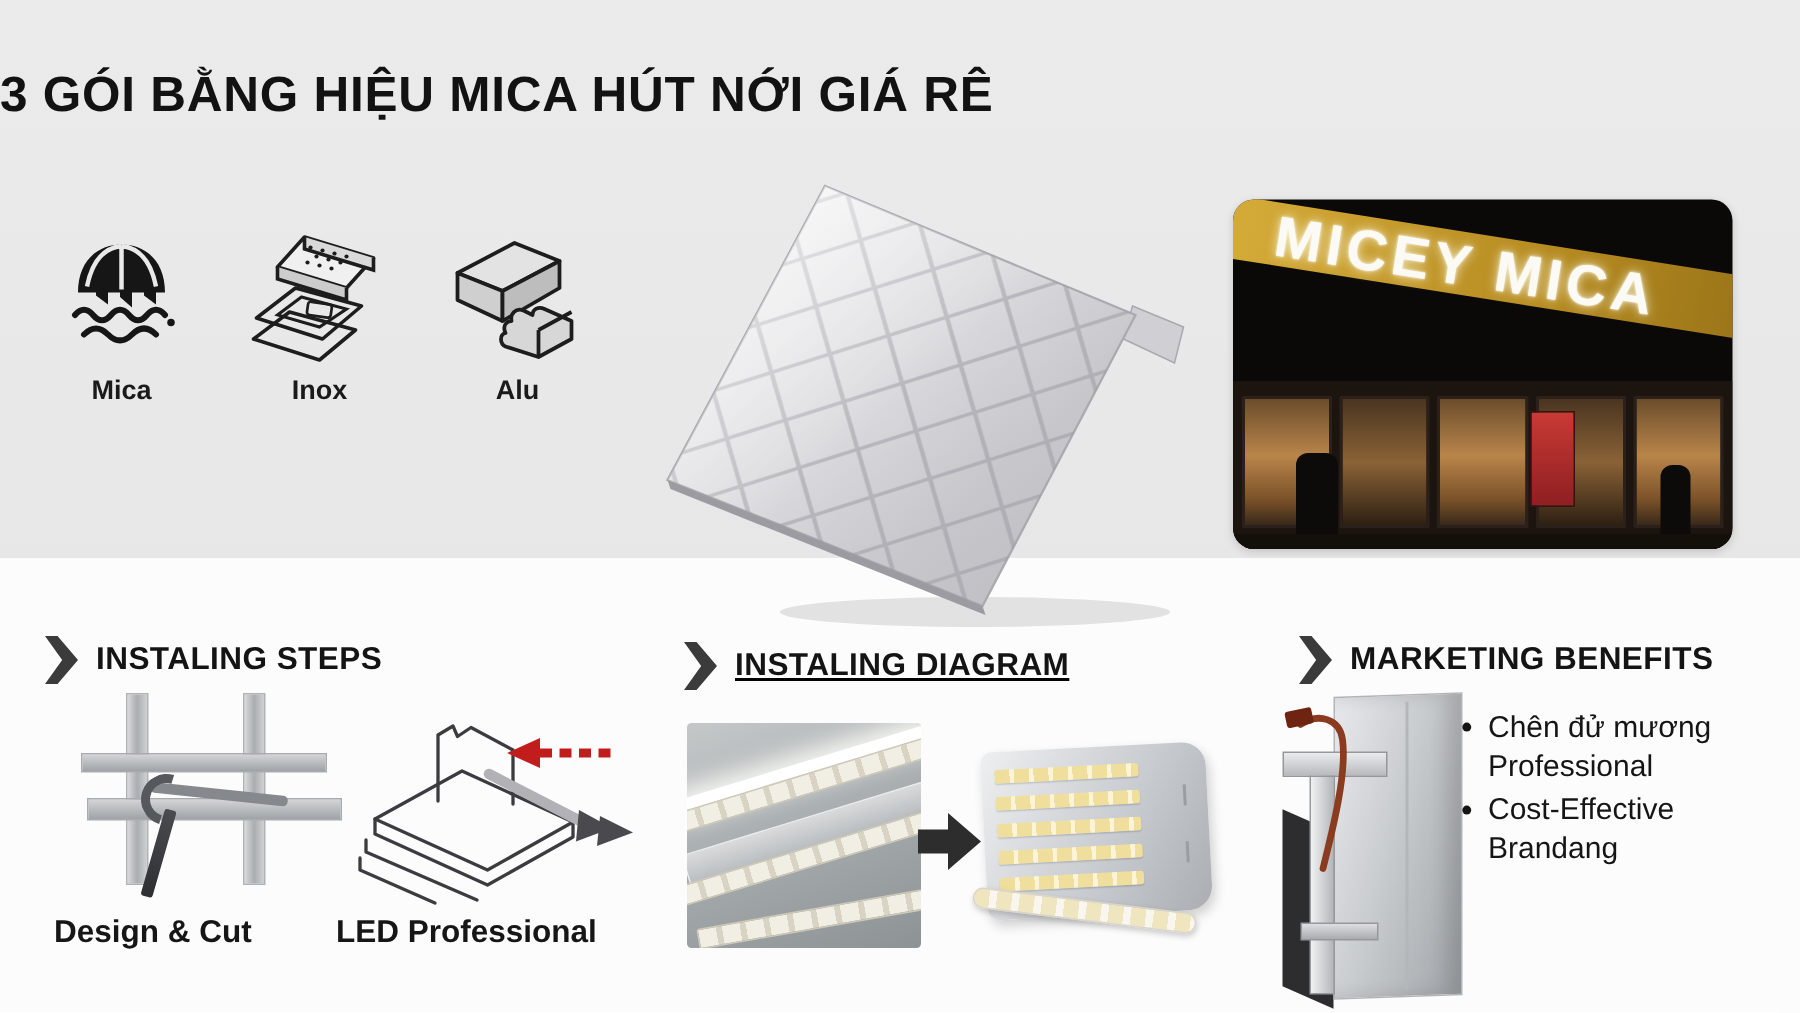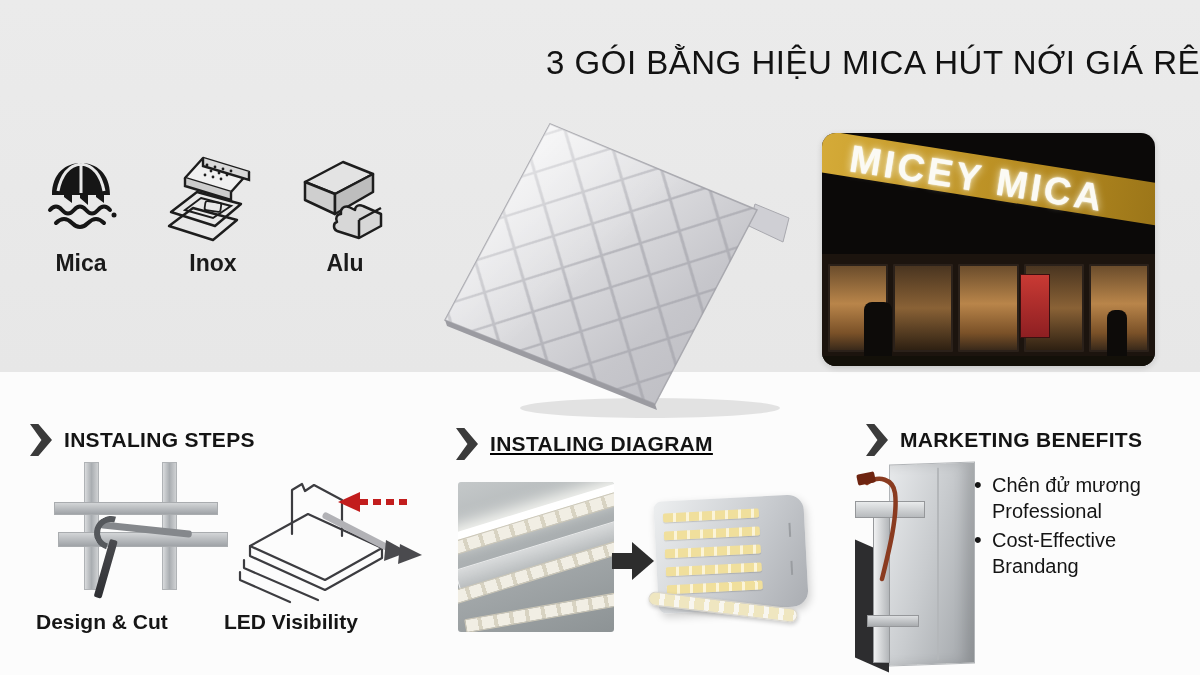--- a/index.html
+++ b/index.html
@@ -4,28 +4,28 @@
 <style>
   * { margin:0; padding:0; box-sizing:border-box; }
   html,body { width:1200px; height:675px; overflow:hidden; background:#fff; }
   body { font-family:"Liberation Sans","DejaVu Sans",sans-serif; }
   .canvas { position:relative; width:1200px; height:675px; overflow:hidden; }
 
   .top-zone { position:absolute; left:0; top:0; width:1200px; height:372px;
     background:linear-gradient(180deg,#ebebeb 0%,#e7e7e7 100%); }
   .bottom-zone { position:absolute; left:0; top:372px; width:1200px; height:303px; background:#fcfcfc; }
 
-  .page-title { position:absolute; left:0; top:44px; width:1200px; text-align:right;
-    font-size:33px; font-weight:400; letter-spacing:.5px; color:#121212; }
+  .page-title { position:absolute; left:0; top:44px; width:1200px; text-align:left;
+    font-size:33px; font-weight:700; letter-spacing:.5px; color:#121212; }
 
   
   .materials { position:absolute; left:28px; top:152px; display:flex; gap:26px; }
   .material { display:flex; flex-direction:column; align-items:center; width:106px; }
   .m-icon { height:92px; display:flex; align-items:center; justify-content:center; }
-  .m-label { margin-top:6px; font-size:23px; font-weight:600; color:#1a1a1a; }
+  .m-label { margin-top:6px; font-size:18px; font-weight:600; color:#1a1a1a; }
 
   
   .storefront { position:absolute; left:822px; top:133px; width:333px; height:233px;
     border-radius:14px; overflow:hidden; background:#0b0908; box-shadow:0 2px 6px rgba(0,0,0,.15); }
   .gold-band { position:absolute; left:-34px; top:26px; width:430px; height:42px;
     background:linear-gradient(90deg,#d9af3b,#b4891f 60%,#8f6c16); transform:rotate(9deg); }
   .sign-text { position:absolute; left:26px; top:30px; width:330px; transform:rotate(9deg);
     font-size:38px; font-weight:700; letter-spacing:3px; color:#fbfaf4; white-space:nowrap;
     text-shadow:0 0 8px rgba(255,255,235,.85), 0 0 2px #fff; }
   .shop-front { position:absolute; left:0; bottom:0; width:100%; height:112px; background:#1c140e;
@@ -229,21 +229,21 @@
     <path class="ink" d="M10 116 L10 124 L60 146"></path>
     <path class="ink" d="M62 78 L62 34 L72 28 L75 35 L84 29 L112 44 L112 80"></path>
     <line x1="96" y1="60" x2="162" y2="94" stroke="#b2b2b6" stroke-width="7" stroke-linecap="round"></line>
     <polygon points="156,84 178,96 154,105" fill="#4a4a4e"></polygon>
     <polygon points="170,88 192,99 168,108" fill="#4a4a4e"></polygon>
     <polygon points="108,46 130,36 130,56" fill="#c21d1d"></polygon>
     <line x1="130" y1="46" x2="182" y2="46" stroke="#c21d1d" stroke-width="6" stroke-dasharray="8 5"></line>
   </svg>
 
   <div class="step-label" style="left:36px; top:610px; width:190px;">Design &amp; Cut</div>
-  <div class="step-label" style="left:224px; top:610px; width:200px;">LED Visibility</div>
+  <div class="step-label" style="left:224px; top:610px; width:200px;">LED Professional</div>
 
   <div class="col-header" style="left:456px; top:428px;text-decoration:underline;">
     <div class="chev"></div>
     <span>INSTALING DIAGRAM</span>
   </div>
 
   <div class="strips-photo">
     <div class="glow"></div>
     <div class="lstrip" style="left:-10px; top:34px; width:178px; transform:rotate(-17deg);"></div>
     <div class="channel"></div>

